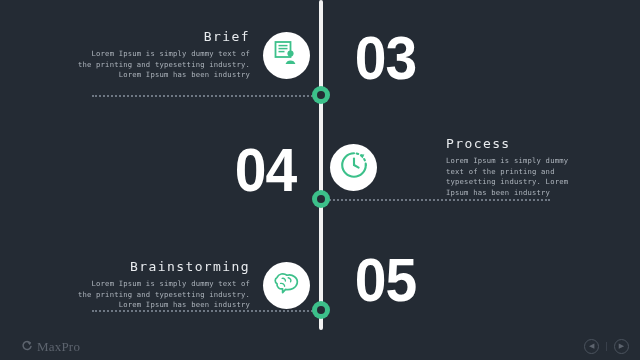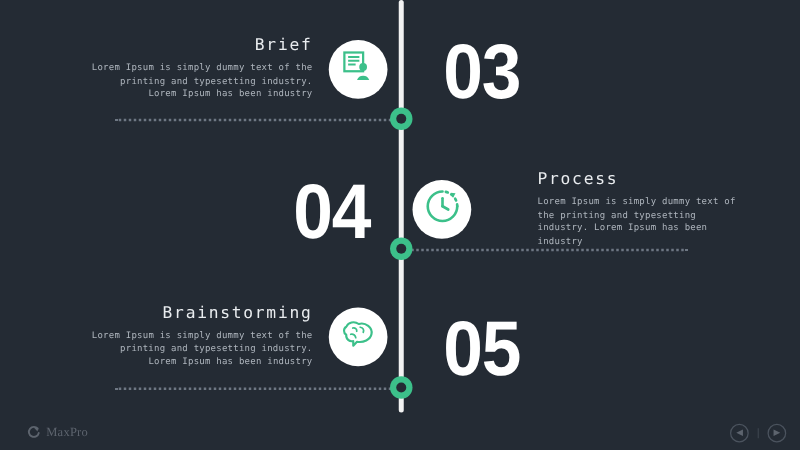--- a/index.html
+++ b/index.html
@@ -69,23 +69,23 @@
   
   .row {
     position: absolute;
     display: flex;
     align-items: center;
   }
   .row.left  { left: 60px;  width: 250px; justify-content: flex-end; }
   .row.right { left: 330px; width: 260px; justify-content: flex-start; gap: 40px; }
   .row.r1 { top: 24px;  height: 62px; }
   .row.r2 { top: 136px; height: 62px; }
-  .row.r3 { top: 238px; height: 62px; }
-
-  .textblock { width: 180px; }
+  .row.r3 { top: 254px; height: 62px; }
+
+  .textblock { width: 180px; margin-left: 16px; }
   .textblock.ralign { text-align: right; }
   .textblock.lalign { text-align: left; }
 
   .sec-title {
     color: #e9ecef;
     font-family: "DejaVu Sans Mono", monospace;
     font-size: 13px;
     letter-spacing: 1.4px;
     margin: 0 0 5px 0;
     font-weight: normal;
@@ -133,21 +133,21 @@
     position: absolute;
     left: 21px;
     top: 337px;
     display: flex;
     align-items: center;
     gap: 4px;
   }
   .logo-text {
     color: #5d646e;
     font-family: "Liberation Serif", serif;
-    font-size: 10px;
+    font-size: 13px;
     letter-spacing: 0.2px;
   }
   .pager {
     position: absolute;
     right: 11px;
     top: 339px;
     display: flex;
     align-items: center;
     gap: 6px;
   }

